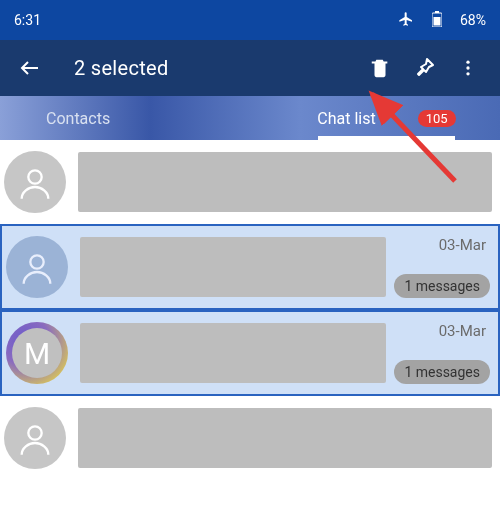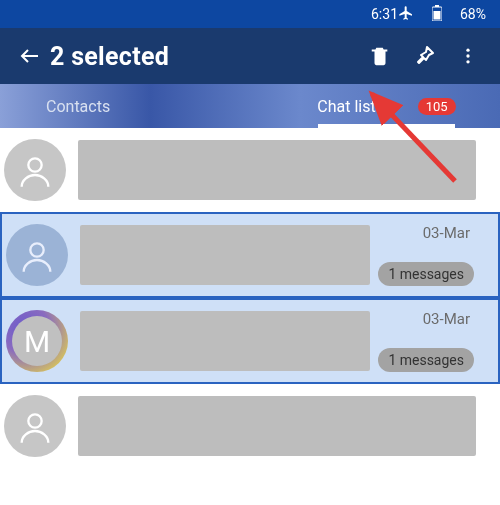--- a/index.html
+++ b/index.html
@@ -5,48 +5,48 @@
   * { box-sizing: border-box; margin: 0; padding: 0; }
   body {
     width: 500px;
     height: 505px;
     font-family: -apple-system, BlinkMacSystemFont, 'Segoe UI', Roboto, sans-serif;
     background: #fff;
     overflow: hidden;
     position: relative;
   }
   .status-bar {
-    height: 28px;
+    height: 40px;
     background: #0d47a1;
     color: #fff;
     display: flex;
     align-items: center;
-    justify-content: flex-end;
+    justify-content: space-between;
     padding: 0 14px;
     font-size: 14px;
   }
   .status-right { display: flex; align-items: center; gap: 18px; }
   .app-bar {
     height: 56px;
     background: #1a3a6e;
     display: flex;
     align-items: center;
     padding: 0 10px;
     color: #fff;
   }
   .app-bar .back-btn {
     width: 40px; height: 40px;
     display: flex; align-items: center; justify-content: center;
     cursor: pointer;
   }
   .app-bar .title {
     flex: 1;
-    font-size: 25px;
-    font-weight: 700;
-    margin-left: 0;
+    font-size: 20px;
+    font-weight: 400;
+    margin-left: 24px;
     letter-spacing: 0.3px;
   }
   .app-bar .action {
     width: 44px; height: 44px;
     display: flex; align-items: center; justify-content: center;
     cursor: pointer;
   }
   .tabs {
     height: 44px;
     background: linear-gradient(90deg, #8aa0d8 0%, #3957a7 30%, #6b88cc 60%, #4a6ab5 100%);
@@ -80,21 +80,21 @@
     border-radius: 11px;
     padding: 1px 8px;
     font-size: 13px;
     font-weight: 400;
     margin-left: 36px;
   }
   .chat-list { }
   .chat-row {
     display: flex;
     align-items: center;
-    padding: 10px 24px 10px 4px;
+    padding: 10px 8px 10px 4px;
     min-height: 84px;
     border-bottom: 1px solid transparent;
     position: relative;
   }
   .chat-row.selected {
     background: #cfe0f7;
     border: 2px solid #2a63c0;
   }
   .avatar {
     width: 62px; height: 62px;

